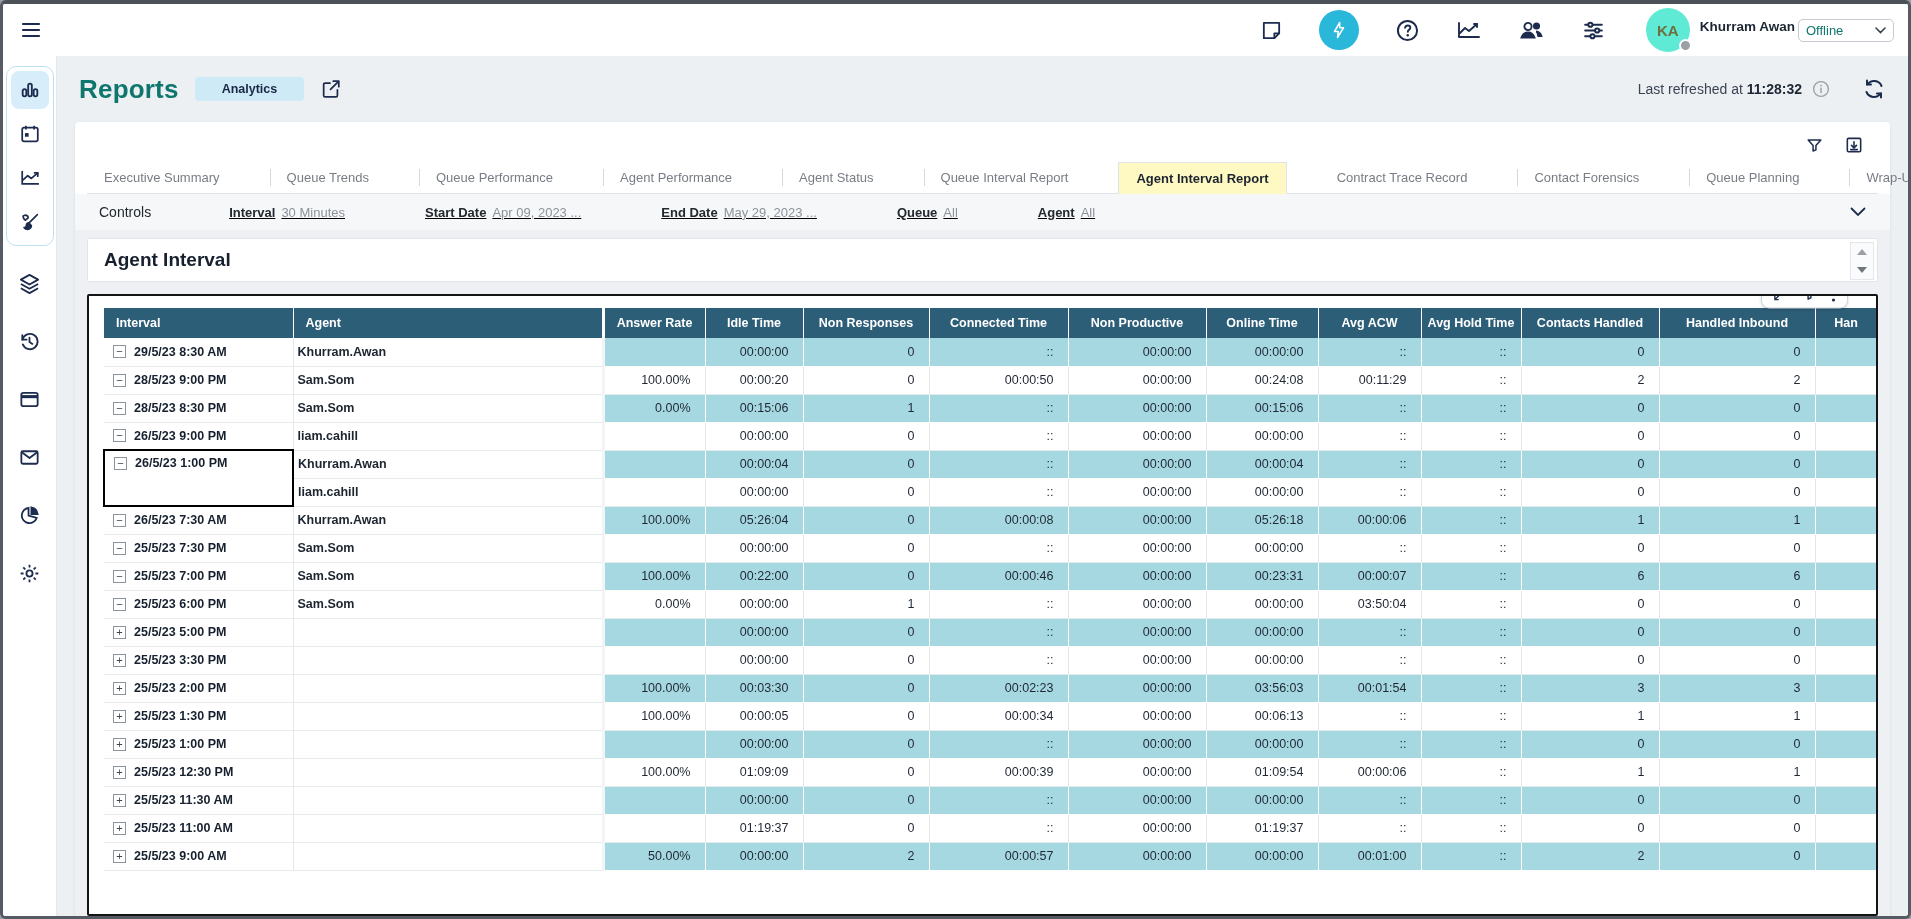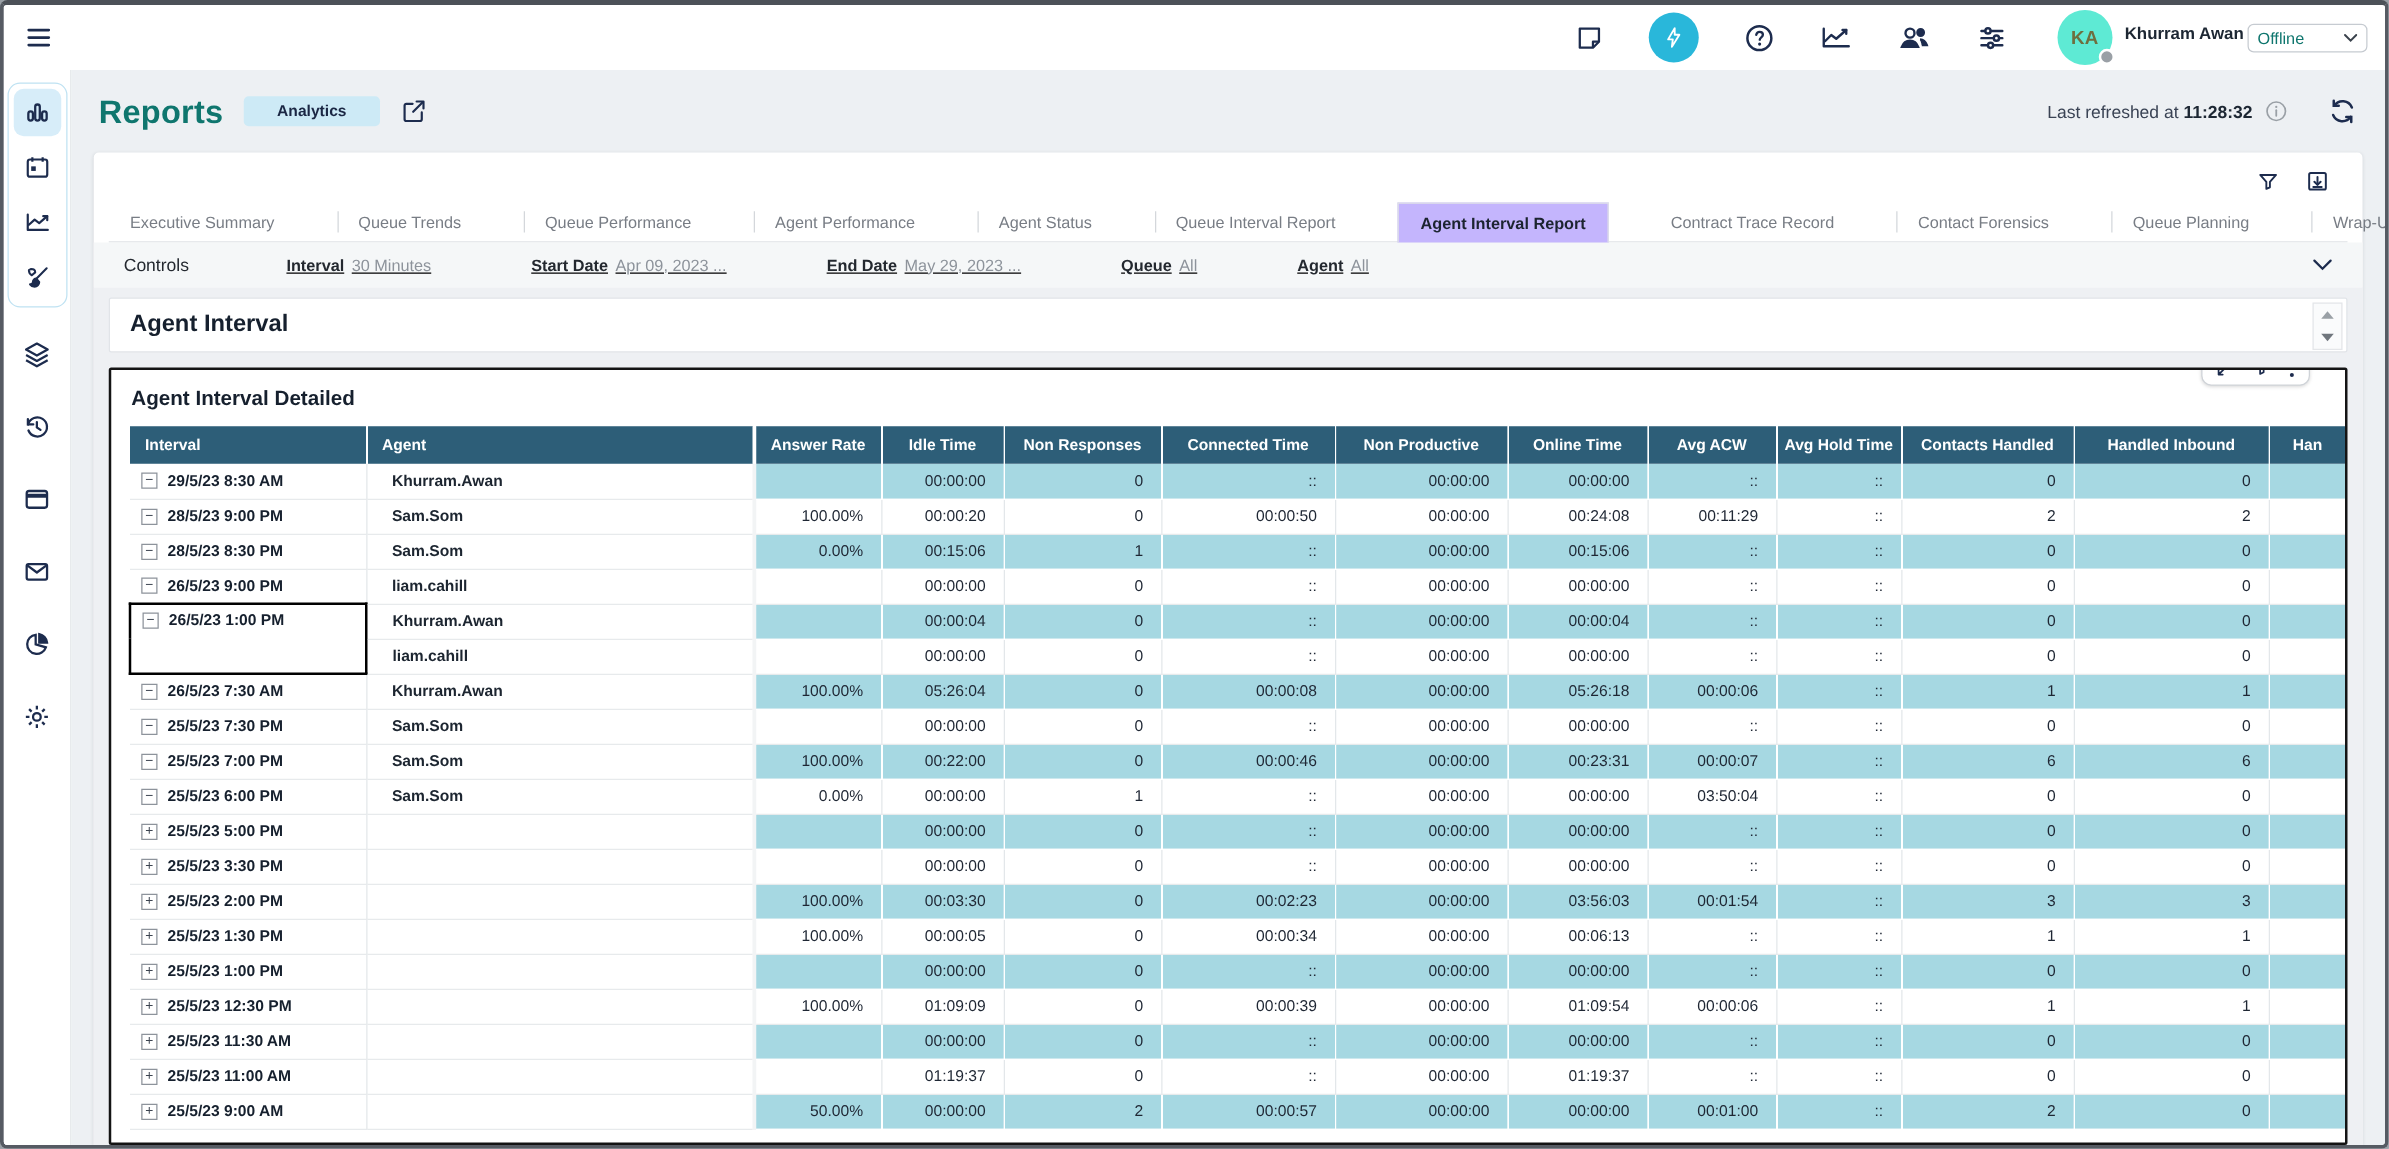--- a/index.html
+++ b/index.html
@@ -42,21 +42,21 @@
   .icon-btn { background:none; border:none; cursor:pointer; }
 
   
   .card { flex:1; margin:0 18px; background:#fff; border-radius:4px 4px 0 0; box-shadow:0 1px 3px rgba(20,30,40,.10);
           display:flex; flex-direction:column; min-height:0; }
   .card-tools { height:36px; flex:0 0 36px; display:flex; align-items:center; justify-content:flex-end; gap:20px; padding:10px 26px 0 0; }
 
   .tabs { display:flex; align-items:stretch; height:32px; flex:0 0 32px; margin:4px 12px 0 12px; border-bottom:1px solid #dfe2e6;gap:33px; }
   .tab { position:relative; display:flex; align-items:center; padding:0 17px; font-size:13px; color:#787d85; cursor:pointer; white-space:nowrap; }
   .tab + .tab::before { content:""; position:absolute; left:0; top:7px; bottom:7px; width:1px; background:#d4d7db; }
-  .tab.active { background:#c4b5fd; border:1px solid #dfe2e6; border-bottom:none; margin-bottom:-1px; color:#1c2430; font-weight:bold; }
+  .tab.active { background:#fef9c3; border:1px solid #dfe2e6; border-bottom:none; margin-bottom:-1px; color:#1c2430; font-weight:bold; }
   .tab.active::before, .tab.active + .tab::before { display:none; }
 
   .controls { height:36px; flex:0 0 36px; background:#f5f7f8; display:flex; align-items:center; padding:0 24px 0 24px; }
   .controls-title { font-size:14px; color:#23282f; margin-right:78px; }
   .controls-filters { display:flex; align-items:center; gap:80px;text-decoration:underline; }
   .cfilter { font-size:13px; white-space:nowrap; }
   .cfilter .lab { font-weight:bold; color:#23282f; margin-right:6px; }
   .cfilter .val { color:#8d939b; }
   .controls-chevron { margin-left:auto; background:none; border:none; cursor:pointer; }
 
@@ -77,21 +77,21 @@
 
   .table-wrap { display:flex; margin:12px 0 0 14px; align-items:flex-start; }
   table.grid { border-collapse:collapse; table-layout:fixed; width:1773px; font-size:12.5px; }
   .grid th { height:30px; background:#2d5e78; color:#fff; font-weight:bold; font-size:12.5px; text-align:center; border-right:1px solid rgba(255,255,255,.55); overflow:hidden; white-space:nowrap; }
   .grid th.th-left { text-align:left; padding-left:12px; }
   .grid th.th-agent { border-right:3px solid #fff; }
   .grid td { height:28px; border-bottom:1px solid #e7eaec; border-right:1px solid #e3e7ea; color:#1f2734; overflow:hidden; white-space:nowrap; background:#fff; }
   .grid td.metric { text-align:right; padding-right:14px; }
   .grid td.teal { background:#a6d8e2; border-right:1px solid rgba(255,255,255,.75); border-bottom:1px solid #fff; }
   .grid td.cell-interval { padding-left:9px; font-weight:bold; color:#16202e; }
-  .grid td.cell-agent { padding-left:20px; font-weight:bold; color:#1c2530; border-right:3px solid #f2f4f5; }
+  .grid td.cell-agent { padding-left:4px; font-weight:bold; color:#1c2530; border-right:3px solid #f2f4f5; }
   .grid td.cell-interval.selected { border:2px solid #000; vertical-align:top; padding-top:5px; }
   .iv-inner { display:flex; align-items:center; gap:8px; }
   .expander { flex:0 0 13px; width:13px; height:13px; border:1px solid #8d939b; background:#fff; color:#3c4450; font-size:11px; line-height:11px;
               display:flex; align-items:center; justify-content:center; cursor:pointer; font-weight:normal; }
   .table-scrollbar { width:13px; align-self:stretch; background:#f3f4f5; border-left:1px solid #e4e6e9; position:relative; min-height:560px; }
 </style>
 </head>
 <body>
 
 <div class="window">
@@ -342,21 +342,20 @@
                   </svg>
               </button>
               <button class="ft-btn">
                 <svg width="5" height="17" viewBox="0 0 5 17">
                     <circle cx="2.5" cy="2.5" r="1.6" fill="#1d2c4e"></circle>
                     <circle cx="2.5" cy="8.5" r="1.6" fill="#1d2c4e"></circle>
                     <circle cx="2.5" cy="14.5" r="1.6" fill="#1d2c4e"></circle>
                   </svg>
               </button>
             </div>
-            <h3 class="panel-title">Agent Interval Detailed</h3>
             <div class="table-wrap">
               <table class="grid">
                 <thead>
                     <tr>
                       <th class="th-left" style="width: 189px;">Interval</th>
                       <th class="th-left th-agent" style="width: 310px;">Agent</th>
                       <th style="width: 102px;">Answer Rate</th>
                       <th style="width: 98px;">Idle Time</th>
                       <th style="width: 126px;">Non Responses</th>
                       <th style="width: 139px;">Connected Time</th>

